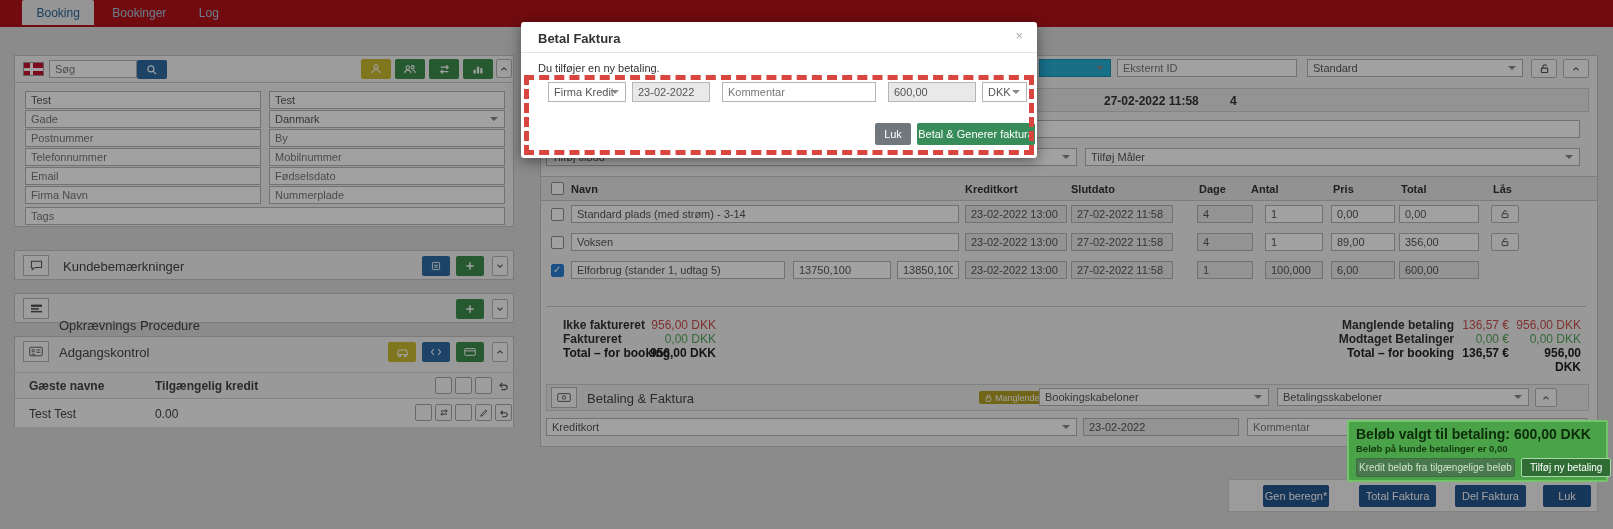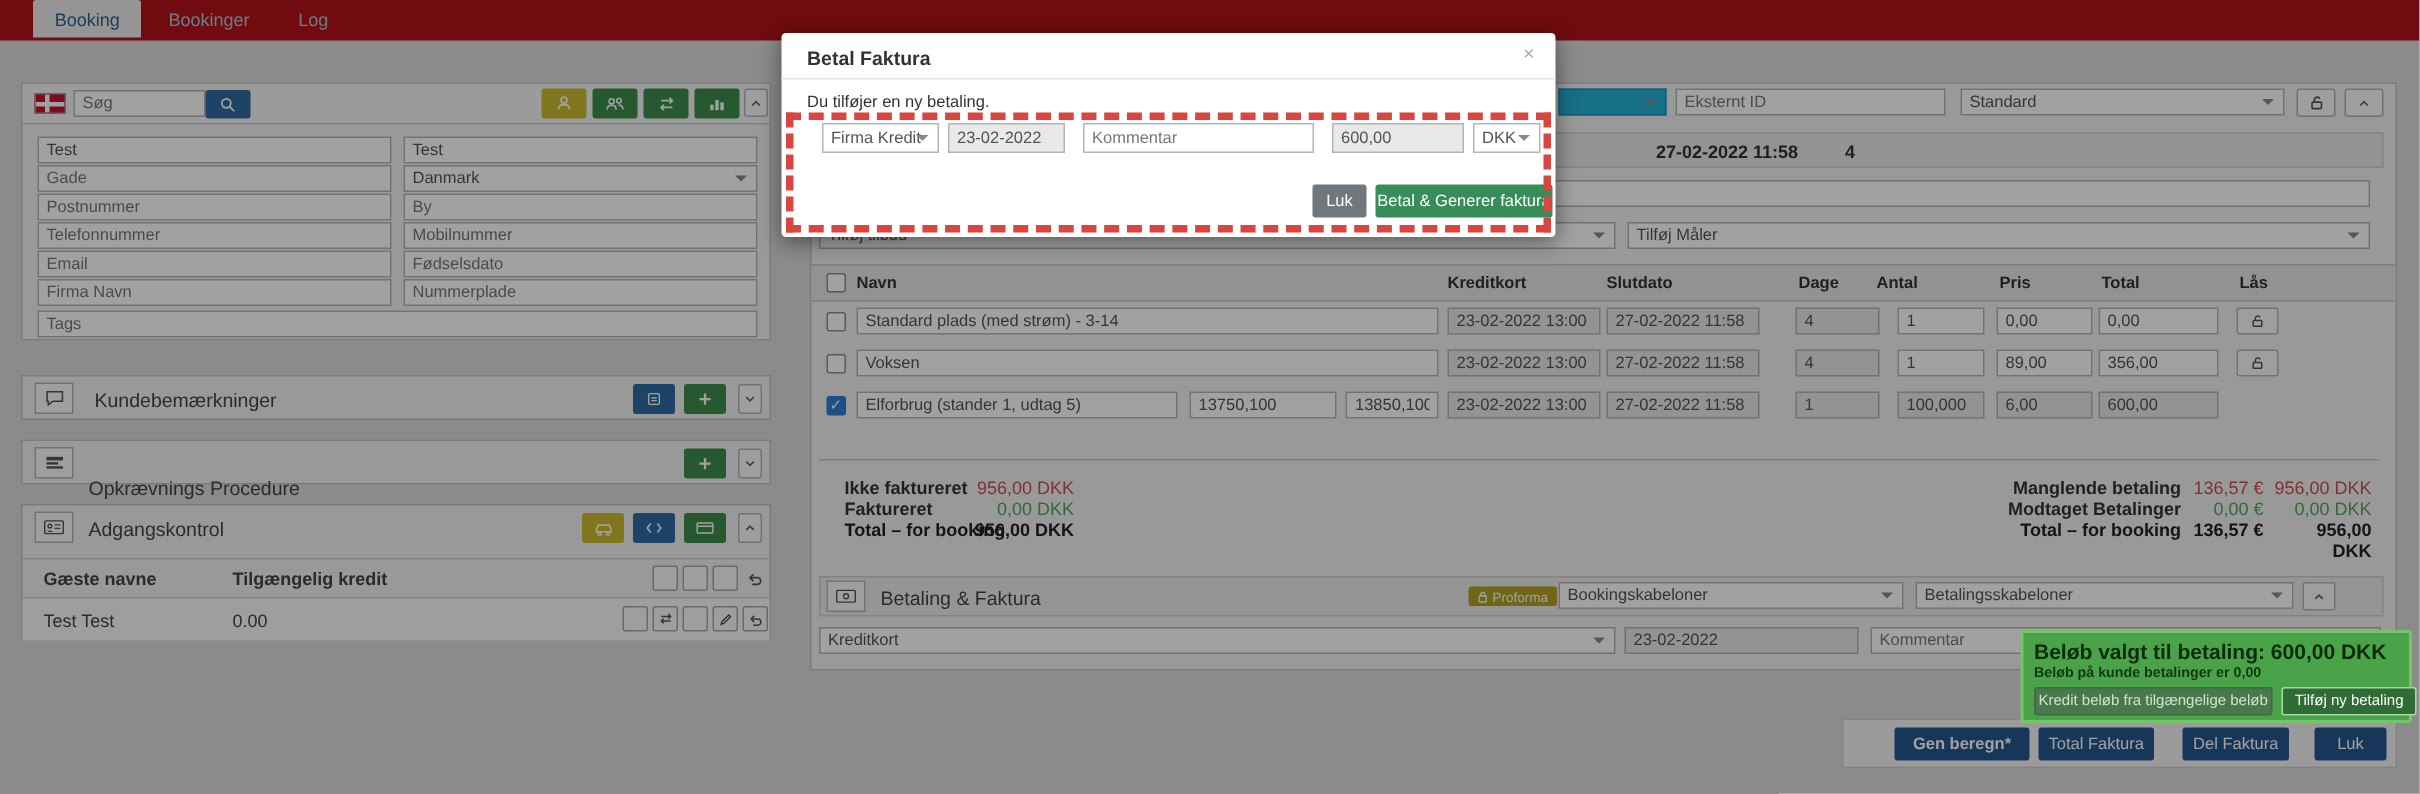--- a/index.html
+++ b/index.html
@@ -415,40 +415,40 @@
           </svg>
       </div>
       <span class="hdr-title" style="left:40px;top:6px;">Betaling &amp; Faktura</span>
       <span class="badge" style="left:432px;top:6px;">
         <span class="icon">
             <svg width="7" height="8" viewBox="0 0 10 12" fill="none" stroke="#fff" stroke-width="1.3">
               <rect x="1.5" y="5" width="7" height="6" rx="0.8"></rect>
               <path d="M3 5V3.5a2 2 0 0 1 4 0V5"></path>
             </svg>
           </span>
-        <span>Proforma</span>
+        <span>Manglende</span>
       </span>
       <div class="sel" style="left:492px;top:3px;width:230px;">Bookingskabeloner</div>
       <div class="sel" style="left:730px;top:3px;width:252px;">Betalingsskabeloner</div>
       <div class="btn wh" style="left:988px;top:3px;width:22px;height:19px;">
         <span class="icon">
             <svg width="10" height="10" viewBox="0 0 16 16" fill="none" stroke="#666" stroke-width="1.8">
               <path d="M4 10l4-4 4 4"></path>
             </svg>
           </span>
       </div>
     </div>
 
     <div class="sel" style="left:5px;top:362px;width:531px;">Kreditkort</div>
     <input class="inp ro" style="left: 542px; top: 362px; width: 156px;" value="23-02-2022">
     <input class="inp" style="left: 706px; top: 362px; width: 340px;" placeholder="Kommentar">
   </div>
 
   <div class="bottombar">
-    <div class="bbtn" style="left:34px;width:90px;font-weight:bold;">Gen beregn*</div>
+    <div class="bbtn" style="left:34px;width:66px;">Gen beregn*</div>
     <div class="bbtn" style="left:130px;width:77px;">Total Faktura</div>
     <div class="bbtn" style="left:226px;width:71px;">Del Faktura</div>
     <div class="bbtn" style="left:314px;width:48px;">Luk</div>
   </div>
 
   <div class="overlay"></div>
 
   <div class="modal">
     <span class="mtitle">Betal Faktura</span>
     <span class="mclose">×</span>

